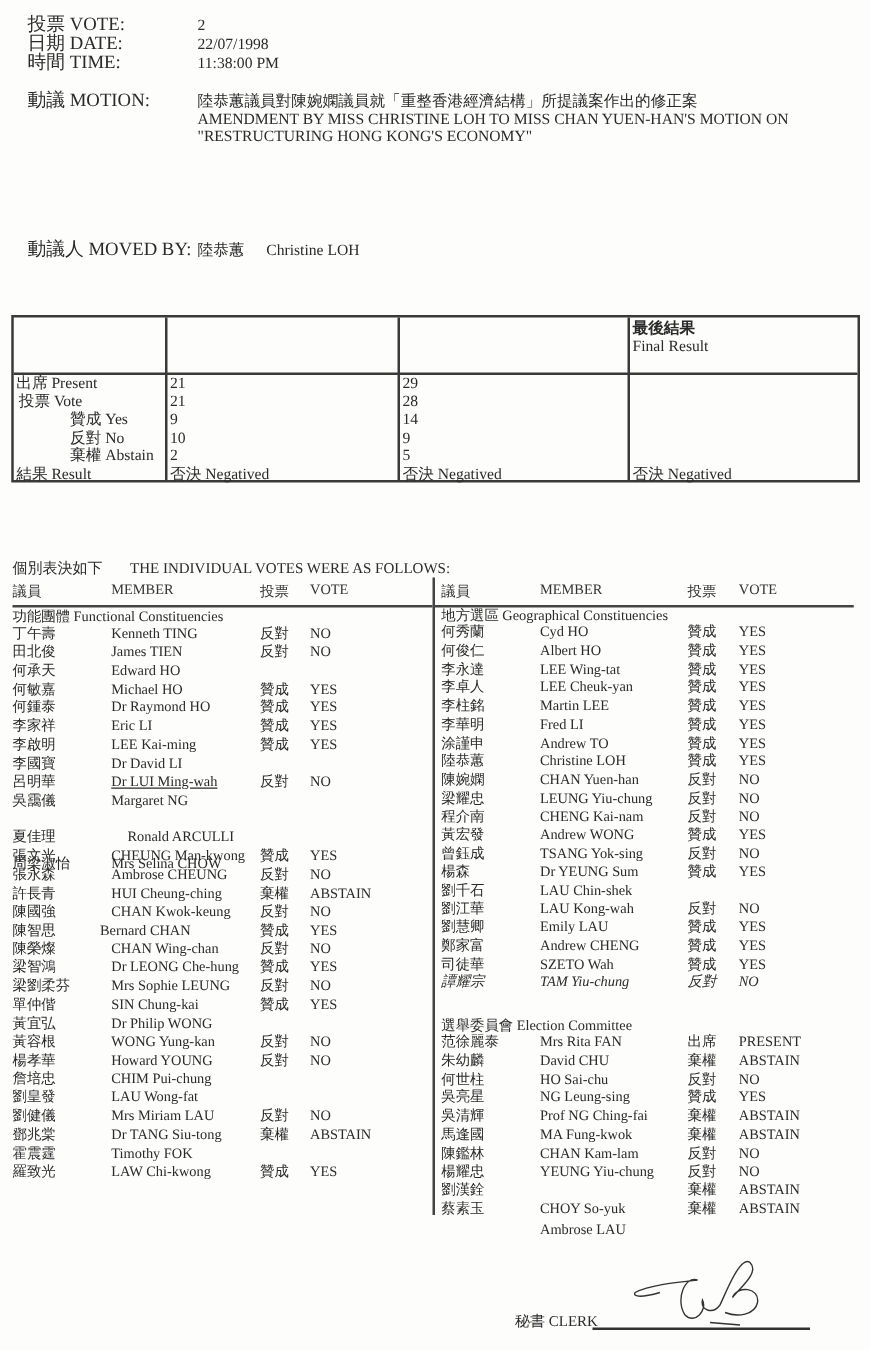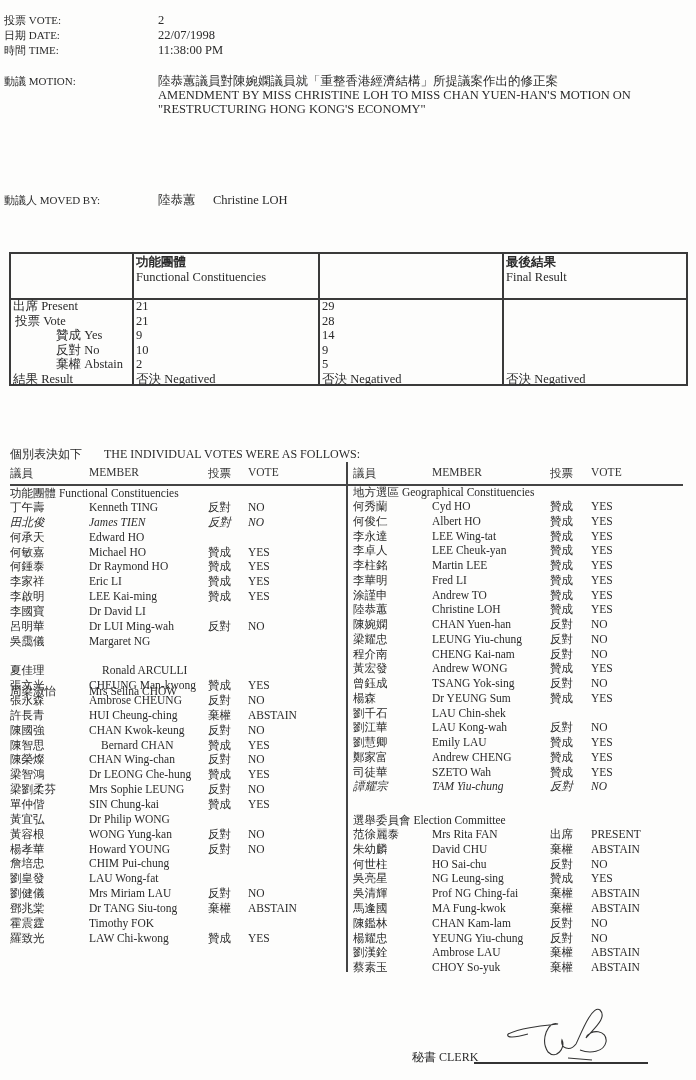--- a/index.html
+++ b/index.html
@@ -4,21 +4,21 @@
 <style>
   html, body { margin:0; padding:0; }
   body {
     width:696px; height:1080px; overflow:hidden;
     background:#fdfdfc;
     font-family:"Liberation Serif", "DejaVu Serif", serif;
     color:#2a2a2a;
     position:relative;
   }
   .abs { position:absolute; }
-  .hdr-label { left:4px; font-size:11px; line-height:14px; }
+  .hdr-label { left:22px; font-size:15px; line-height:14px; }
   .hdr-val { left:158px; font-size:12.5px; line-height:14px; }
   .motion-line { left:158px; font-size:12.5px; line-height:14px; white-space:nowrap; }
 
   
   .rtable {
     left:9px; top:252px; width:679px; height:134px;
     border:2px solid #3a3a3a; box-sizing:border-box;
   }
   .rtable .vline { position:absolute; top:0; bottom:0; width:1.5px; background:#3a3a3a; }
   .rtable .hline { position:absolute; left:0; right:0; top:44px; height:1.5px; background:#3a3a3a; }
@@ -58,24 +58,20 @@
 <div class="abs hdr-label" style="top:193px">動議人 MOVED BY:</div>
 <div class="abs hdr-val" style="top:193px">陸恭蕙</div>
 <div class="abs hdr-val" style="top:193px; left:213px">Christine LOH</div>
 
 <div class="abs rtable">
   <div class="vline" style="left:121px"></div>
   <div class="vline" style="left:307px"></div>
   <div class="vline" style="left:491px"></div>
   <div class="hline"></div>
 
-  <div class="rt-head" style="left:125px; top:1px">
-    <div class="zh">功能團體</div>
-    <div>Functional Constituencies</div>
-  </div>
   <div class="rt-head" style="left:495px; top:1px">
     <div class="zh">最後結果</div>
     <div>Final Result</div>
   </div>
 
   <div class="rt-row" style="left:2px; top:45px">出席 Present</div>
   <div class="rt-row" style="left:4px; top:59.5px">投票 Vote</div>
   <div class="rt-row" style="left:45px; top:74px">贊成 Yes</div>
   <div class="rt-row" style="left:45px; top:88.5px">反對 No</div>
   <div class="rt-row" style="left:45px; top:103px">棄權 Abstain</div>
@@ -111,21 +107,21 @@
   <span class="col-head" style="left:238px">VOTE</span>
   <div class="col-rule" style="left:0; width:336px"></div>
   <span class="sec-title" style="left:0; top:20px">功能團體 Functional Constituencies</span>
   <div id="rows-functional">
       <div class="vrow" style="top: 34px;">
         <span style="left: 0px;">丁午壽</span>
         <span style="left: 79px;">Kenneth TING</span>
         <span style="left: 198px;">反對</span>
         <span style="left: 238px;">NO</span>
       </div>
-      <div class="vrow" style="top: 48.85px; font-style: italic;">
+      <div class="vrow" style="top: 48.85px;">
         <span style="left: 0px;">田北俊</span>
         <span style="left: 79px;">James TIEN</span>
         <span style="left: 198px;">反對</span>
         <span style="left: 238px;">NO</span>
       </div>
       <div class="vrow" style="top: 63.7px;">
         <span style="left: 0px;">何承天</span>
         <span style="left: 79px;">Edward HO</span>
         <span style="left: 198px;"></span>
         <span style="left: 238px;"></span>
@@ -155,21 +151,21 @@
         <span style="left: 238px;">YES</span>
       </div>
       <div class="vrow" style="top: 137.95px;">
         <span style="left: 0px;">李國寶</span>
         <span style="left: 79px;">Dr David LI</span>
         <span style="left: 198px;"></span>
         <span style="left: 238px;"></span>
       </div>
       <div class="vrow" style="top: 152.8px;">
         <span style="left: 0px;">呂明華</span>
-        <span style="left: 79px;">Dr LUI Ming-wah</span>
+        <span style="left: 79px; text-decoration: underline;">Dr LUI Ming-wah</span>
         <span style="left: 198px;">反對</span>
         <span style="left: 238px;">NO</span>
       </div>
       <div class="vrow" style="top: 167.65px;">
         <span style="left: 0px;">吳靄儀</span>
         <span style="left: 79px;">Margaret NG</span>
         <span style="left: 198px;"></span>
         <span style="left: 238px;"></span>
       </div>
       <div class="vrow" style="top: 182px; margin-top: 36px;">
@@ -203,21 +199,21 @@
         <span style="left: 238px;">ABSTAIN</span>
       </div>
       <div class="vrow" style="top: 256.75px;">
         <span style="left: 0px;">陳國強</span>
         <span style="left: 79px;">CHAN Kwok-keung</span>
         <span style="left: 198px;">反對</span>
         <span style="left: 238px;">NO</span>
       </div>
       <div class="vrow" style="top: 271.6px;">
         <span style="left: 0px;">陳智思</span>
-        <span style="left: 91px;">Bernard CHAN</span>
+        <span style="left: 70px;">Bernard CHAN</span>
         <span style="left: 198px;">贊成</span>
         <span style="left: 238px;">YES</span>
       </div>
       <div class="vrow" style="top: 286.45px;">
         <span style="left: 0px;">陳榮燦</span>
         <span style="left: 79px;">CHAN Wing-chan</span>
         <span style="left: 198px;">反對</span>
         <span style="left: 238px;">NO</span>
       </div>
       <div class="vrow" style="top: 301.3px;">
@@ -469,21 +465,21 @@
         <span style="left: 238px;">NO</span>
       </div>
       <div class="vrow" style="top: 464.6px;">
         <span style="left: 0px;">楊耀忠</span>
         <span style="left: 79px;">YEUNG Yiu-chung</span>
         <span style="left: 197px;">反對</span>
         <span style="left: 238px;">NO</span>
       </div>
       <div class="vrow" style="top: 479.4px;">
         <span style="left: 0px;">劉漢銓</span>
-        <span style="left: 79px;">Ambrose LAU</span>
+        <span style="left: 79px; margin-top: 32px;">Ambrose LAU</span>
         <span style="left: 197px;">棄權</span>
         <span style="left: 238px;">ABSTAIN</span>
       </div>
       <div class="vrow" style="top: 494.2px;">
         <span style="left: 0px;">蔡素玉</span>
         <span style="left: 79px;">CHOY So-yuk</span>
         <span style="left: 197px;">棄權</span>
         <span style="left: 238px;">ABSTAIN</span>
       </div>
     </div>

